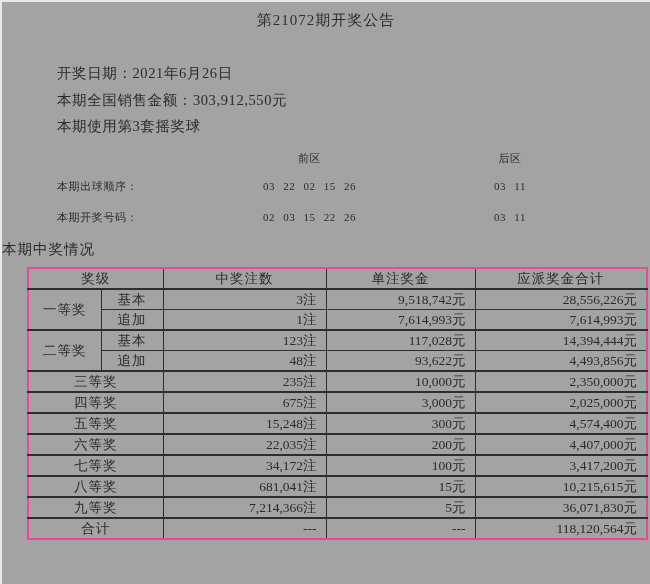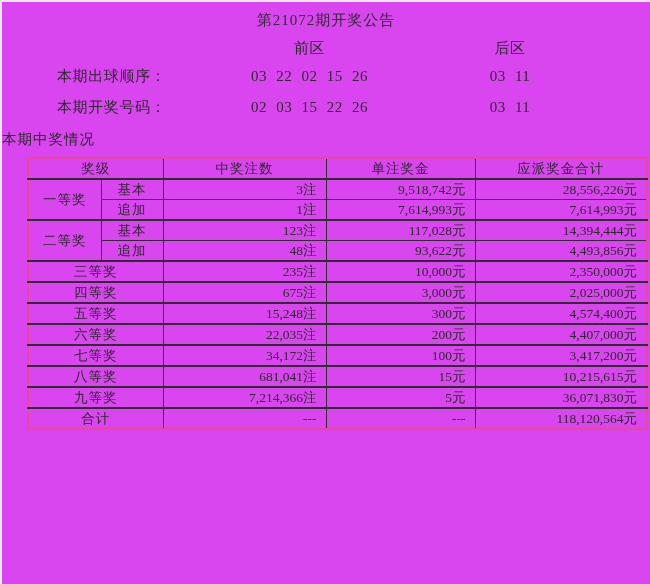--- a/index.html
+++ b/index.html
@@ -4,42 +4,42 @@
 <style>
   html, body { margin: 0; padding: 0; }
   body {
     width: 650px; height: 584px;
     background: #f4f4f4;
     font-family: "Liberation Serif", "DejaVu Serif", serif;
   }
   .page {
     position: relative;
     width: 650px; height: 584px;
-    background: #d946ef;
+    background: #a3a3a3;
     color: #2b2b2b;
     overflow: hidden;
     box-sizing: border-box;
     border-left: 2px solid #e9e9e9;
     border-top: 2px solid #e9e9e9;
   }
   .page-title {
     text-align: center;
     padding-top: 9px;
     font-size: 15px;
     letter-spacing: 1px;
     color: #2f2f2f;
   }
   .info-block {
     margin: 30px 0 0 55px;
     font-size: 14.5px;
     letter-spacing: 0.6px;
   }
   .info-line { height: 26.5px; line-height: 26.5px; }
   
-  .draw-block { margin: 5px 0 0 55px; font-size: 15px; }
+  .draw-block { margin: 5px 0 0 55px; font-size: 11px; }
   .drow { display: flex; height: 31px; line-height: 31px; }
   .drow.header { height: 26px; line-height: 26px; }
   .dlabel { width: 150px; letter-spacing: 0.6px; }
   .dfront { width: 205px; text-align: center; word-spacing: 5px; letter-spacing: 0.5px; }
   .dback  { width: 130px; margin-left: 33px; text-align: center; word-spacing: 5px; letter-spacing: 0.5px; }
   .section-title {
     margin-top: 7px;
     font-size: 14.5px;
     letter-spacing: 1px;
   }
@@ -77,20 +77,25 @@
     letter-spacing: 0.6px;
   }
 </style>
 </head>
 <body>
 
 <div class="page">
 
   <div class="page-title">第21072期开奖公告</div>
 
+  <div class="info-block">
+    <div class="info-line"><span>开奖日期：</span><span>2021年6月26日</span></div>
+    <div class="info-line"><span>本期全国销售金额：</span><span>303,912,550元</span></div>
+    <div class="info-line"><span>本期使用第3套摇奖球</span><span></span></div>
+  </div>
 
   <div class="draw-block">
     <div class="drow header">
       <span class="dlabel"></span>
       <span class="dfront">前区</span>
       <span class="dback">后区</span>
     </div>
     <div class="drow">
       <span class="dlabel">本期出球顺序：</span>
       <span class="dfront">03 22 02 15 26</span>

